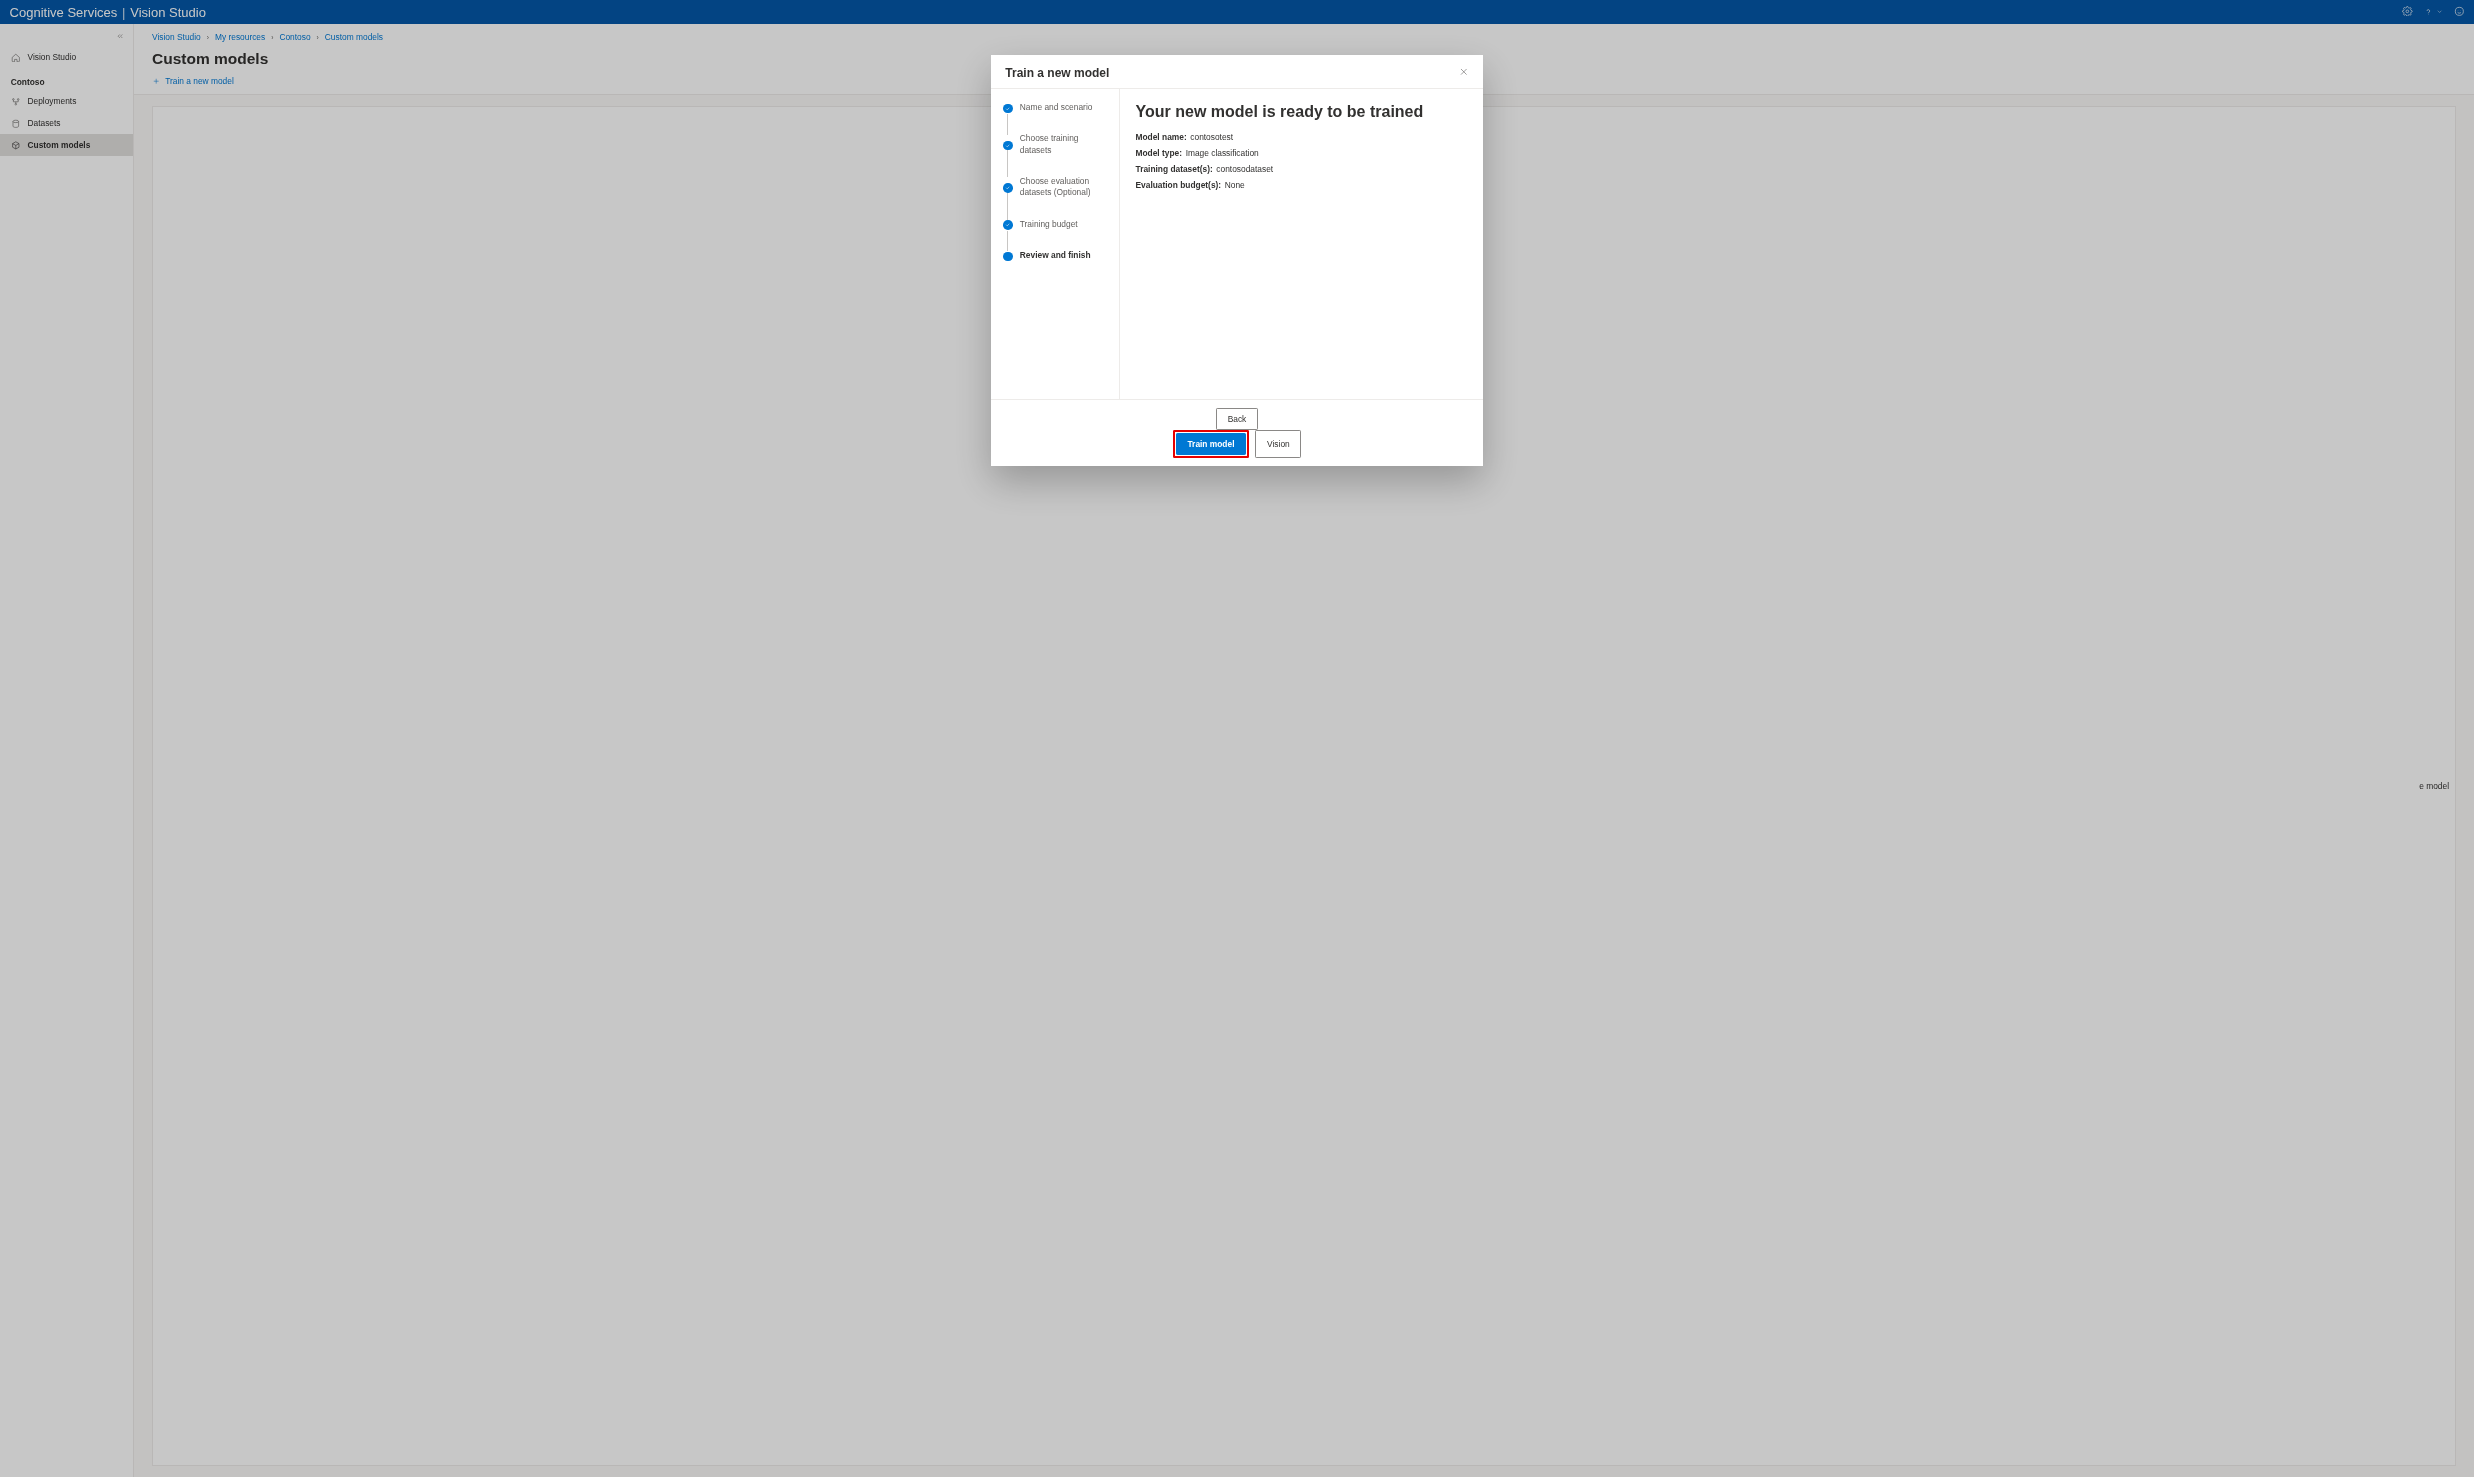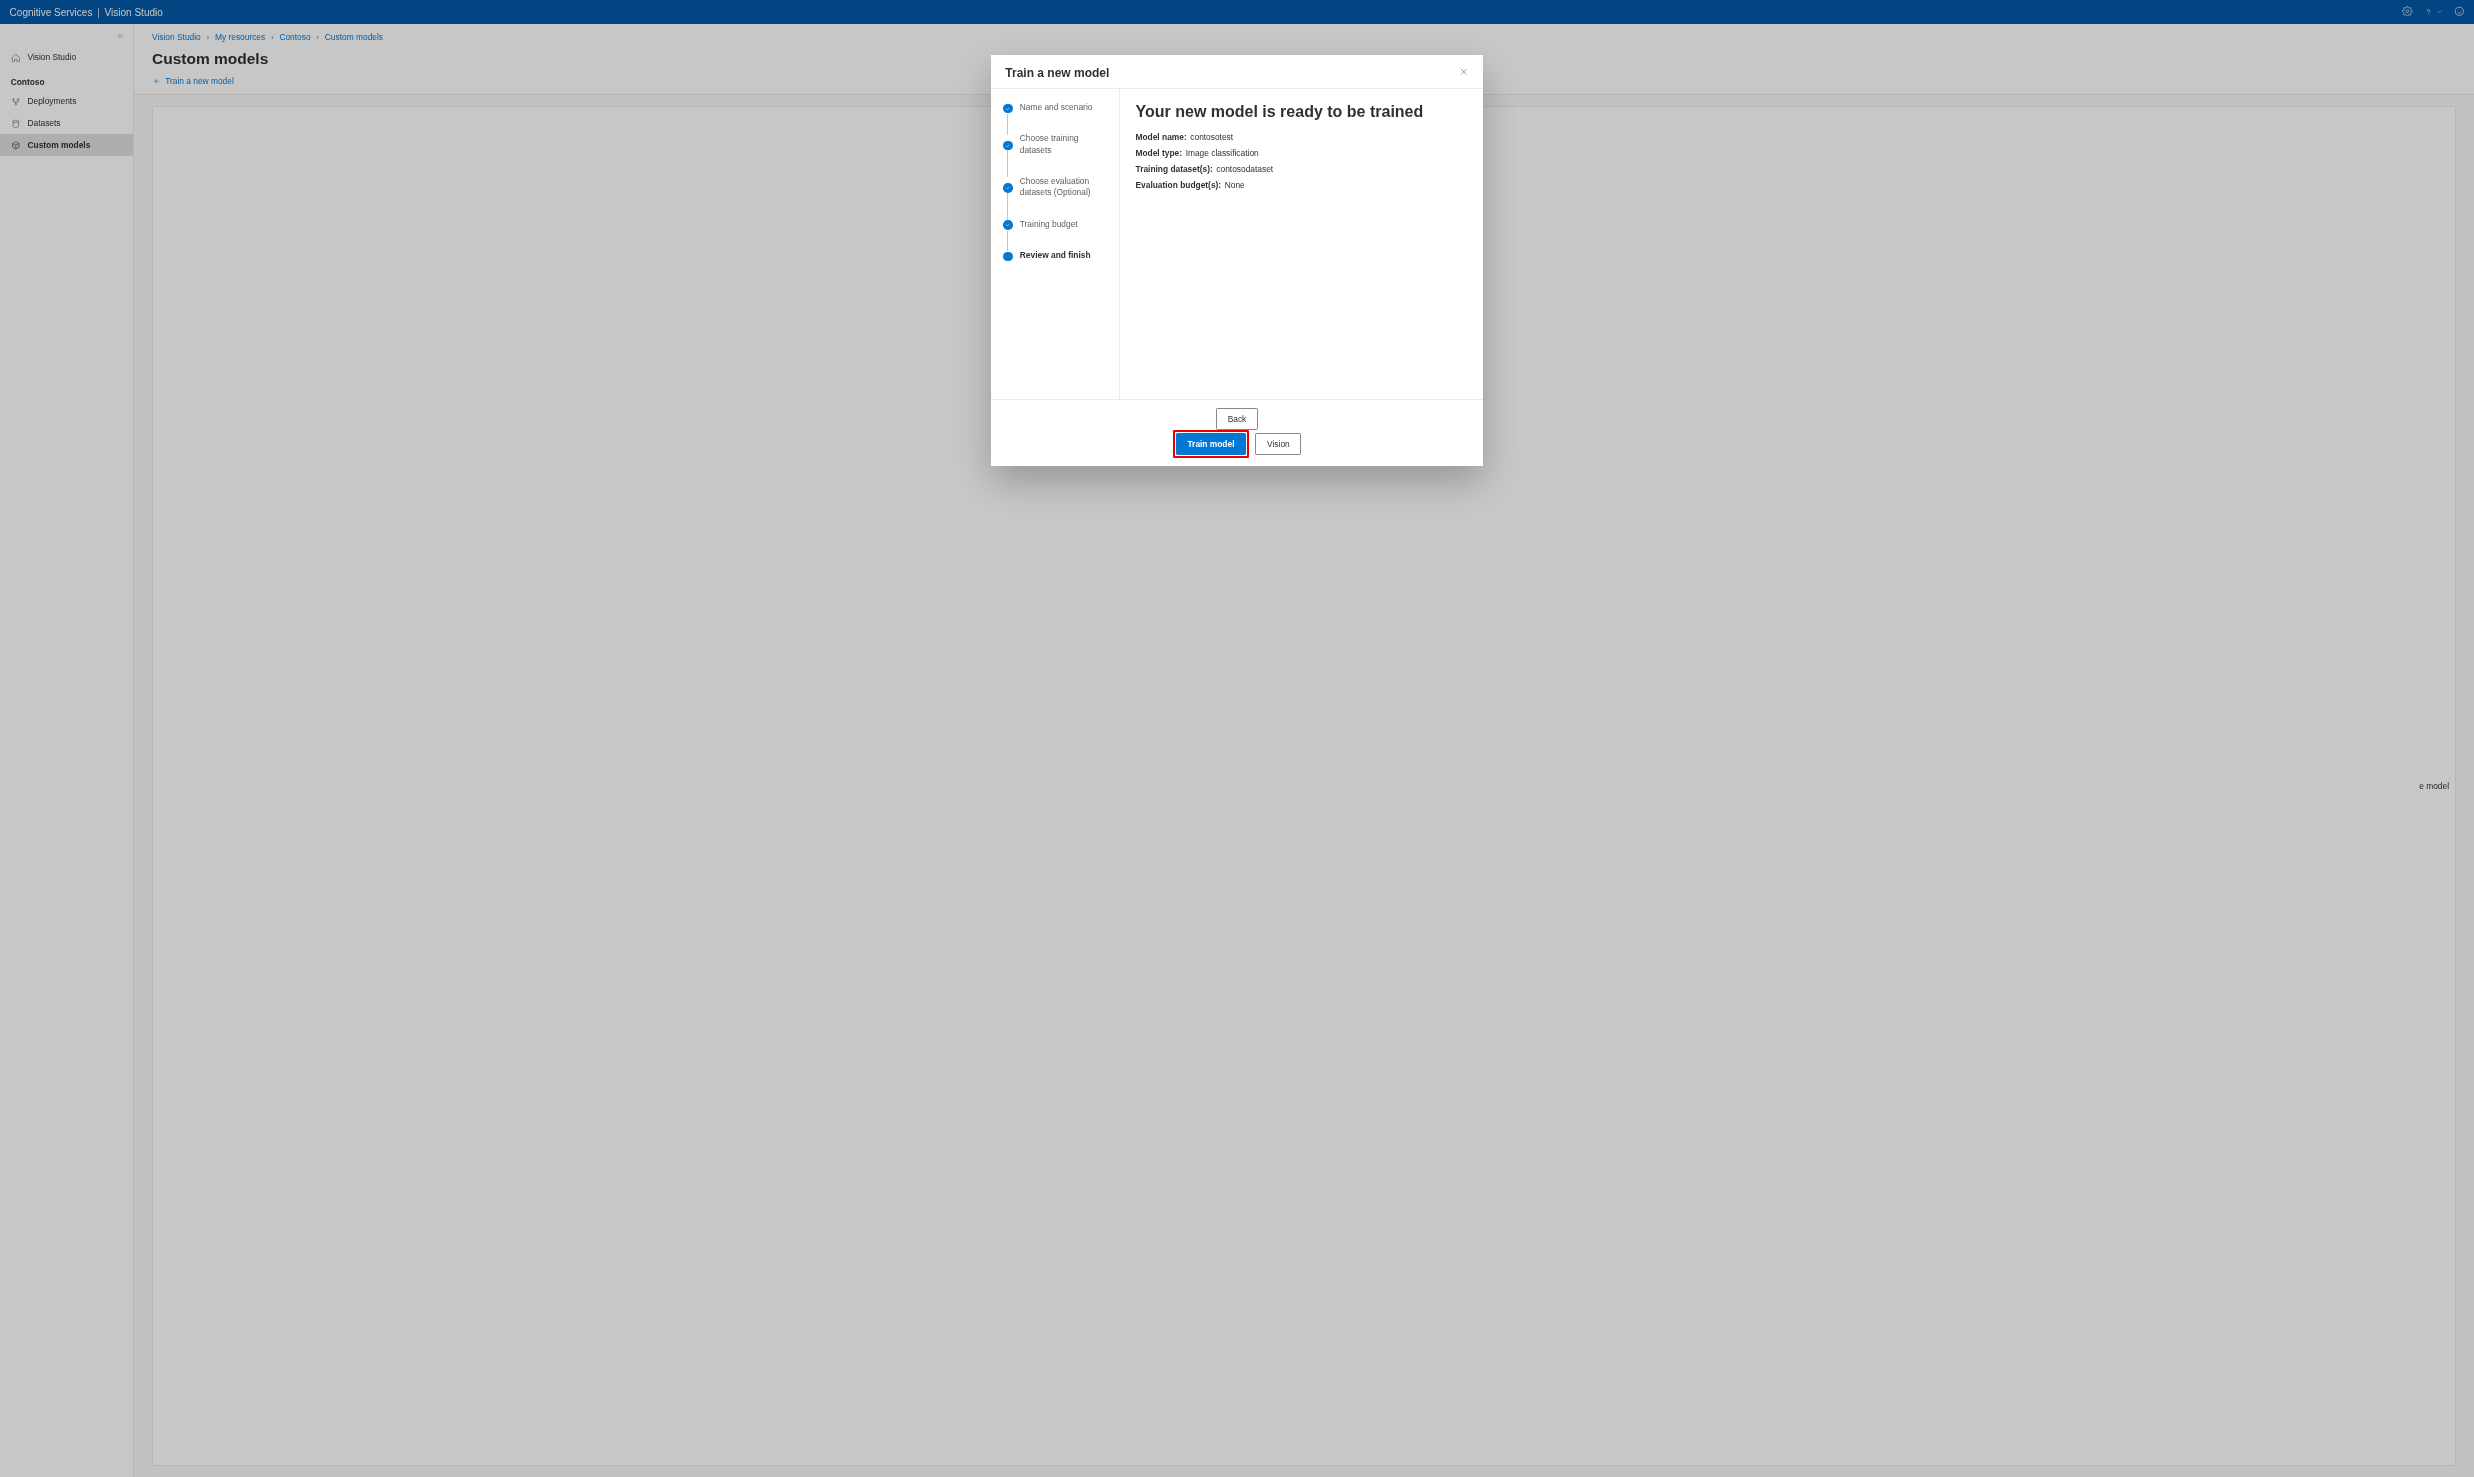--- a/index.html
+++ b/index.html
@@ -13,21 +13,21 @@
   
   .topbar {
     height: 24px;
     background: #0558a8;
     color: #fff;
     display: flex;
     align-items: center;
     padding: 0 9.6px;
     justify-content: space-between;
   }
-  .topbar-left { display: flex; align-items: center; gap: 4.8px; font-size: 10px; }
+  .topbar-left { display: flex; align-items: center; gap: 4.8px; font-size: 13px; }
   .topbar-left .sep { opacity: .8; }
   .topbar-left .sub { font-weight: 400; }
   .topbar-right { display: flex; align-items: center; gap: 10.7px; }
   .topbar-right svg, .topbar-right .icon { width: 10.7px; height: 10.7px; fill: none; stroke: #fff; stroke-width: 1.5; }
 
   
   .app { display: flex; height: calc(100vh - 24px); }
   .sidebar {
     width: 134px;
     border-right: 0.6px solid #edebe9;
@@ -115,21 +115,21 @@
   .summary-title { font-size:16px; font-weight:600; margin-bottom:10.7px; }
   .kv { display:flex; gap:3.6px; font-size:8.4px; margin-bottom:6px; }
   .kv .k { font-weight:600; }
   .kv .v { color:#323130; }
 
   .dialog-footer {
     border-top:0.6px solid #edebe9;
     padding: 8.4px 13px;
     display:flex; justify-content:space-between; align-items:center;flex-direction:column;
   }
-  .dialog-footer .right { display:flex; gap:6px; align-items:center; }
+  .dialog-footer .right { display:flex; gap:6px; }
   .btn {
     padding: 4.8px 10.7px; font-size:8.4px; border-radius:1.2px; cursor:pointer;
     border:0.6px solid #8a8886; background:#fff; color:#323130;
   }
   .btn.primary { background:#0078d4; border-color:#0078d4; color:#fff; font-weight:600; }
   .highlight-box { border:2.4px solid #e60000; padding:1.2px; border-radius:1.2px; }
 </style>
 </head>
 <body>
 

